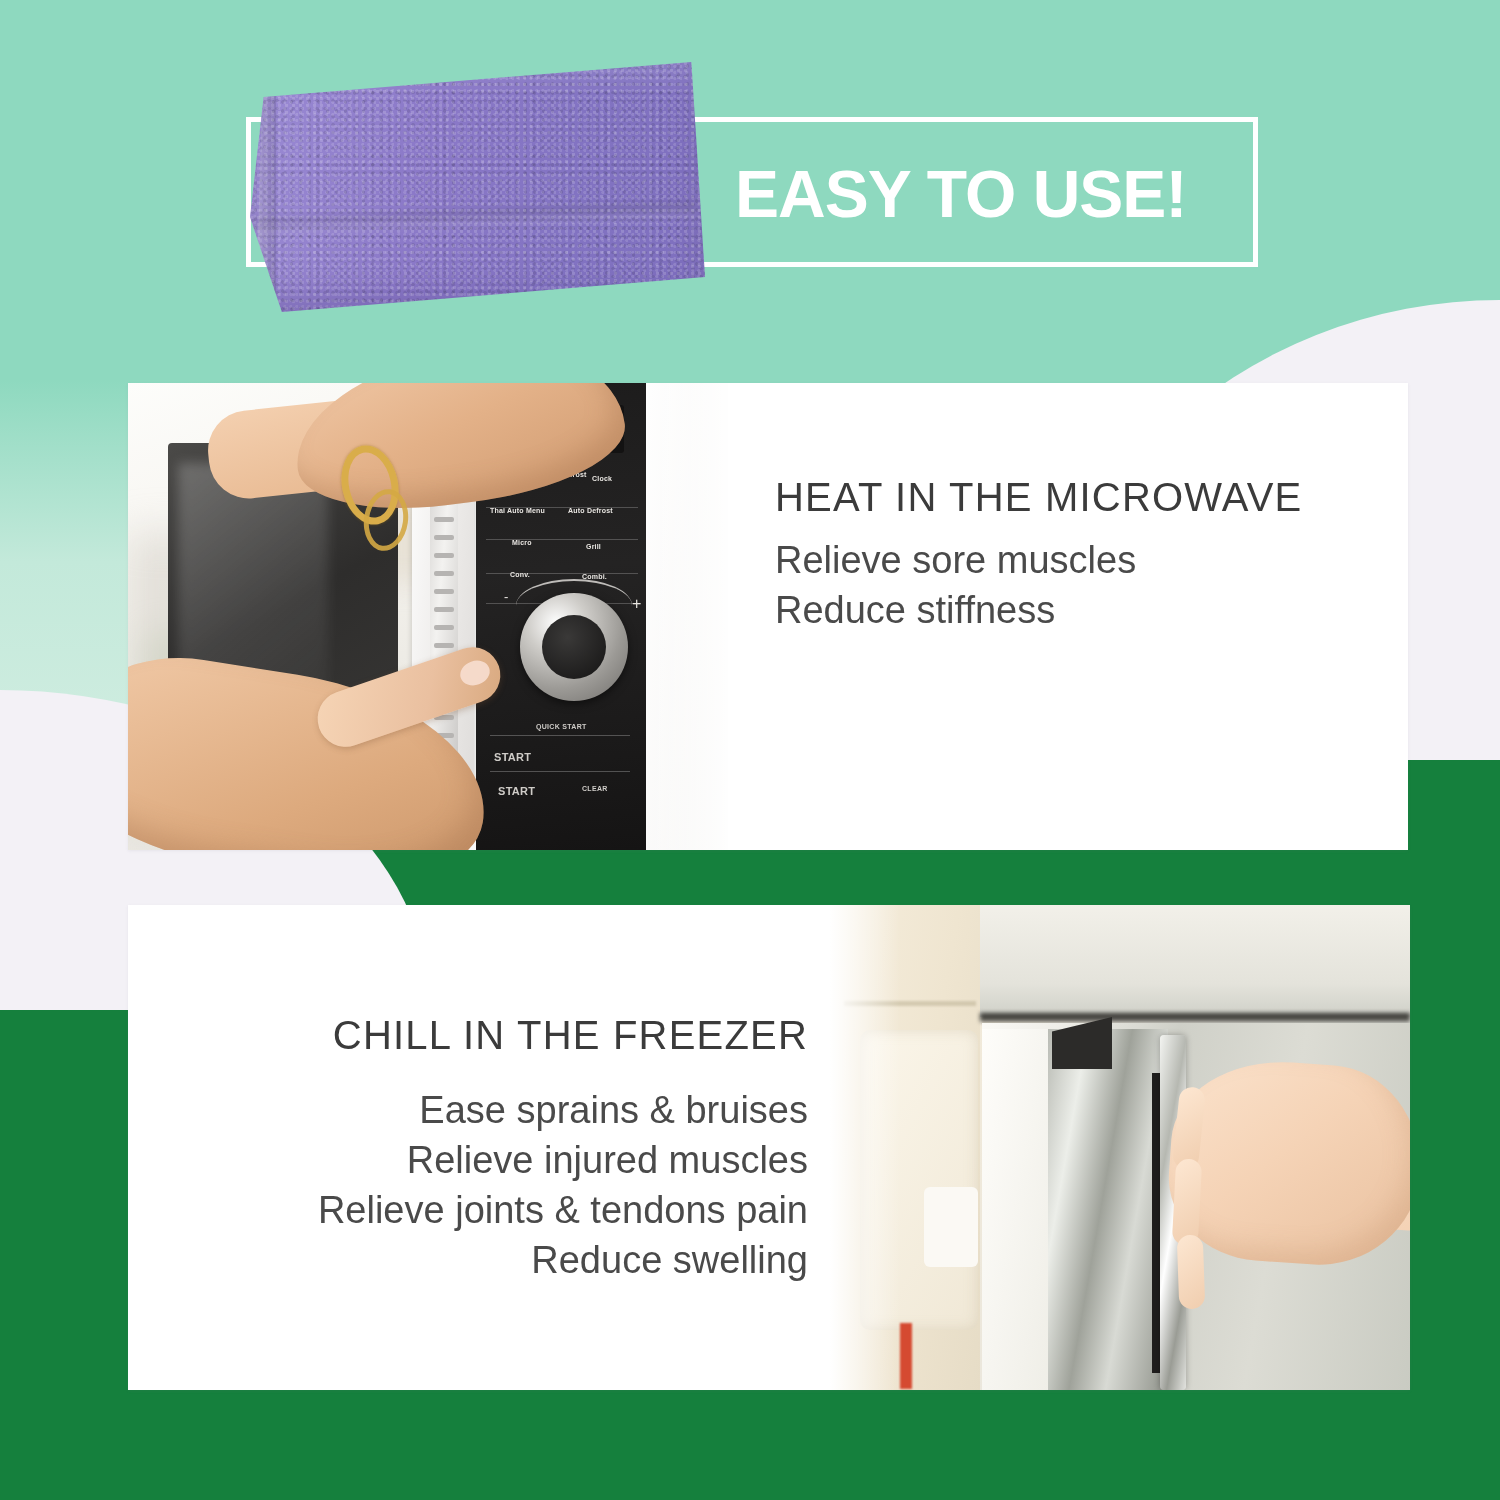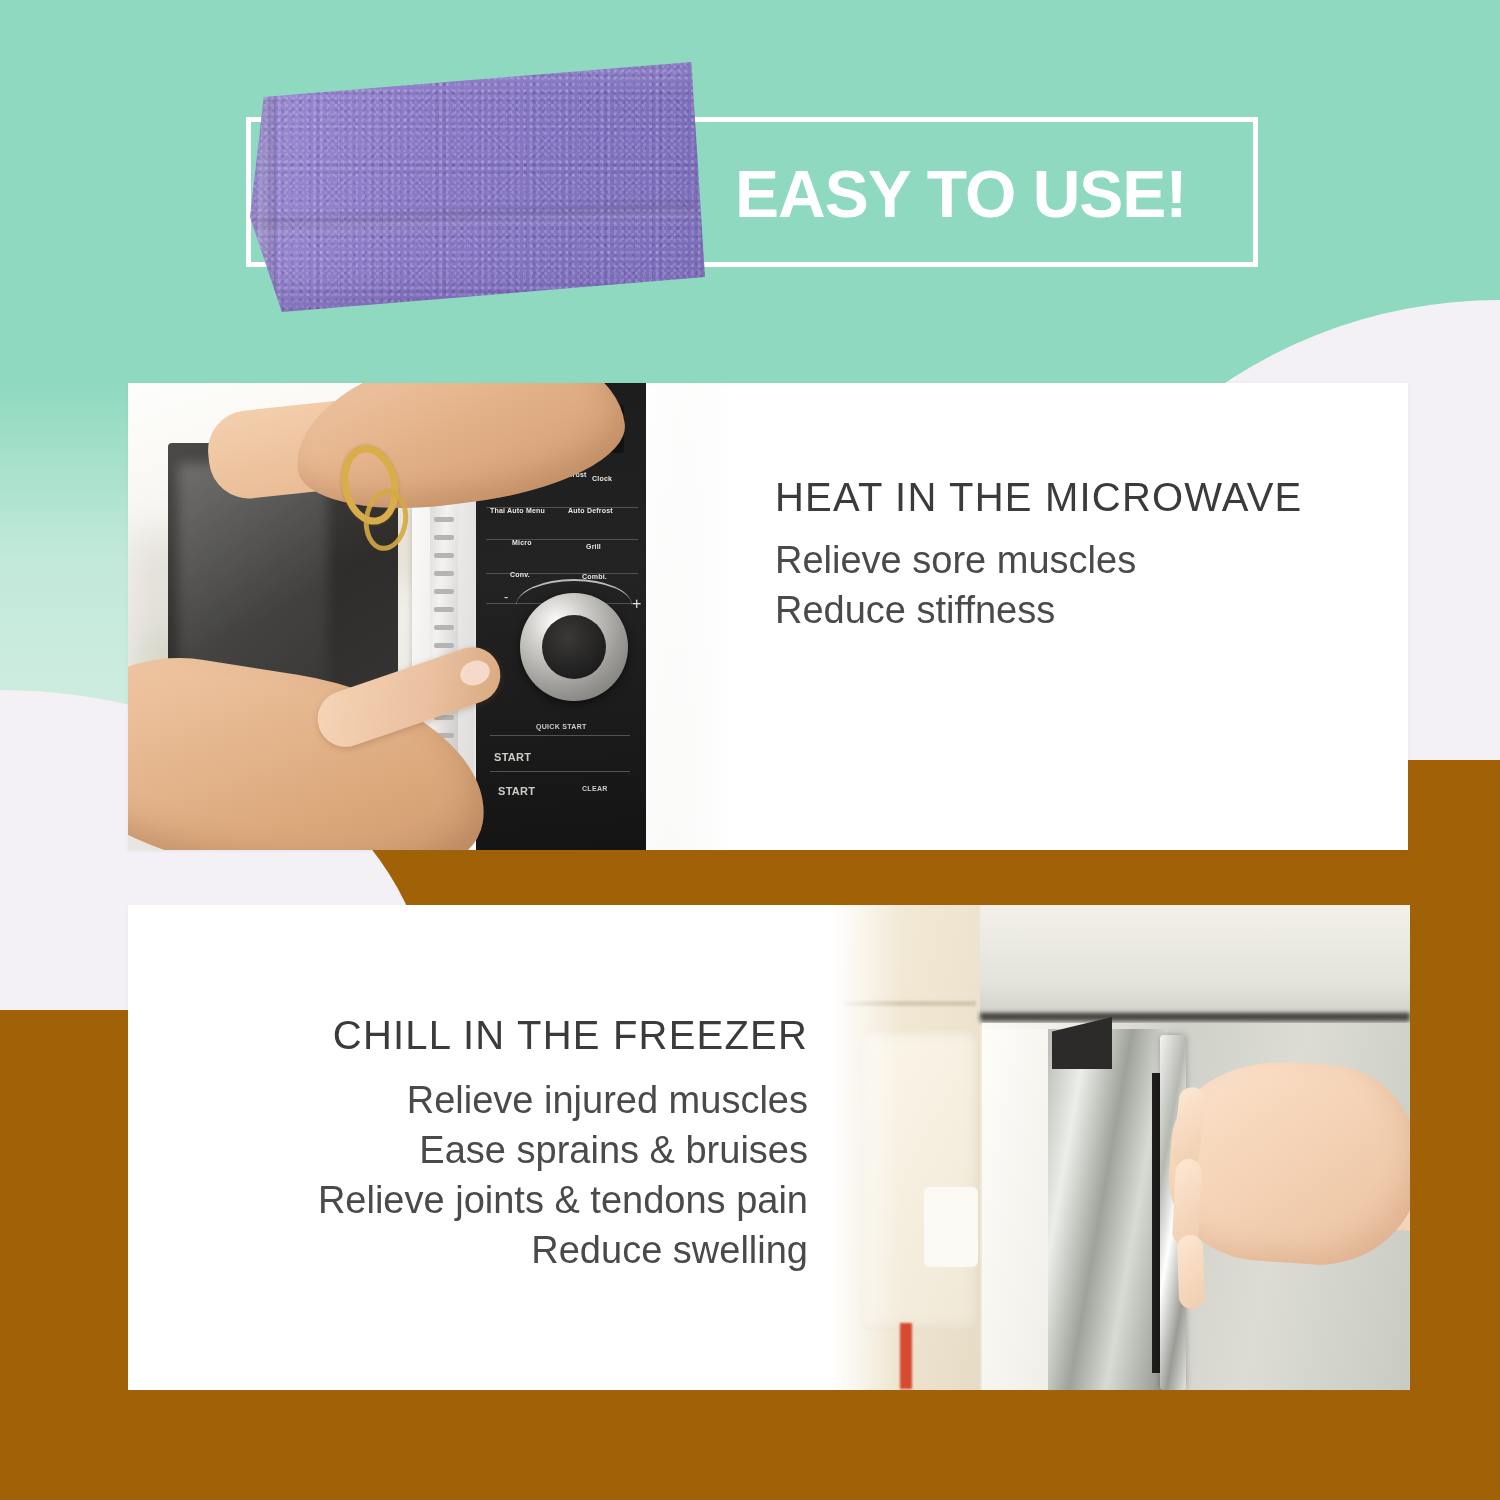--- a/index.html
+++ b/index.html
@@ -5,21 +5,21 @@
   html,body{margin:0;padding:0;}
   body{
     width:1500px;height:1500px;
     font-family:"Liberation Sans","DejaVu Sans",sans-serif;
     background:#f3f1f6;
     overflow:hidden;
     position:relative;
   }
 
   
-  #page{position:absolute;inset:0;width:1500px;height:1500px;overflow:hidden;background:#a16207;}
+  #page{position:absolute;inset:0;width:1500px;height:1500px;overflow:hidden;background:#15803d;}
 
   
   .mint-bg{
     position:absolute;left:0;top:0;width:1500px;height:420px;
     background:#8ed9bf;
     z-index:1;
   }
   .mint-curve-right2{
     position:absolute;right:0;top:300px;width:480px;height:460px;
     background:#f3f1f6;
@@ -205,21 +205,21 @@
   .sec-title{
     color:#3b3b3b;font-size:40px;letter-spacing:1.2px;
     font-weight:normal;margin:0 0 16px 0;line-height:1.1;white-space:nowrap;
   }
   .sec-list{list-style:none;margin:0;padding:0;}
   .sec-list li{color:#4a4a4a;font-size:38px;line-height:1.32;font-weight:300;}
 
   
   #card-freezer{left:128px;top:905px;width:1282px;height:485px;}
   .fz-text{position:absolute;left:30px;top:108px;width:650px;text-align:right;}
-  .fz-text .sec-title{margin-bottom:18px;}
+  .fz-text .sec-title{margin-bottom:28px;}
   .fz-photo{position:absolute;right:0;top:0;width:580px;height:485px;overflow:hidden;}
   .fz-bg{position:absolute;inset:0;
     background:linear-gradient(110deg,#f7efe0 0%, #f2ead9 22%, #e9e6dd 48%, #dfe0d8 74%, #d2d6cc 100%);}
   .fz-cabinet{position:absolute;left:0;top:0;width:150px;height:485px;
     background:linear-gradient(100deg,#f6eedd,#efe5d0 55%,#e6dcc6);}
   .fz-cab-line{position:absolute;left:14px;top:96px;width:132px;height:5px;background:rgba(190,178,150,.55);filter:blur(1px);}
   .fz-cab-panel{position:absolute;left:30px;top:125px;width:118px;height:300px;border-radius:10px;
     background:linear-gradient(120deg,#fbf6ea,#f0e8d6);box-shadow:inset 0 0 14px rgba(190,175,145,.35);}
   .fz-white-box{position:absolute;left:94px;top:282px;width:54px;height:80px;border-radius:6px;background:#fbf9f4;}
   .fz-red{position:absolute;left:70px;top:418px;width:12px;height:66px;background:#d54a31;filter:blur(1px);}
@@ -366,22 +366,22 @@
         <li>Reduce stiffness</li>
       </ul>
     </div>
   </div>
 
   <div class="card" id="card-freezer">
 
     <div class="fz-text">
       <h2 class="sec-title">CHILL IN THE FREEZER</h2>
       <ul class="sec-list">
+        <li>Ease sprains &amp; bruises</li>
         <li>Relieve injured muscles</li>
-        <li>Ease sprains &amp; bruises</li>
         <li>Relieve joints &amp; tendons pain</li>
         <li>Reduce swelling</li>
       </ul>
     </div>
 
     <div class="fz-photo">
       <div class="fz-bg"></div>
       <div class="fz-cabinet"></div>
       <div class="fz-cab-line"></div>
       <div class="fz-cab-panel"></div>

